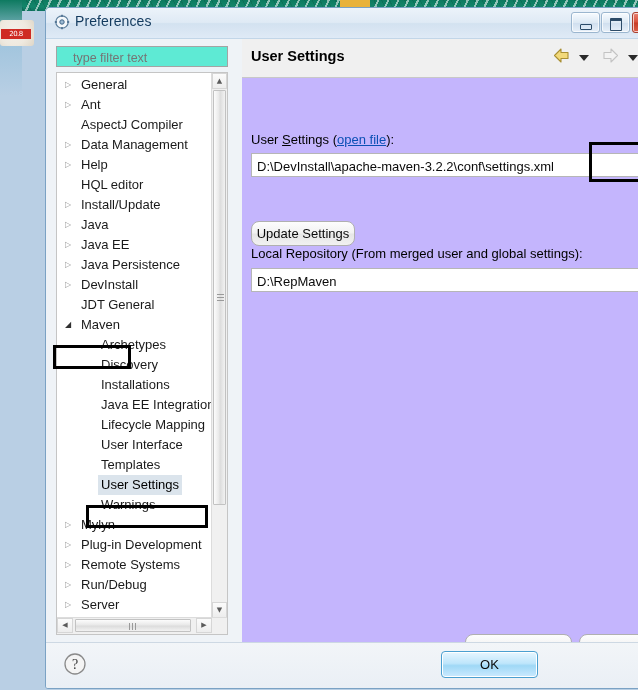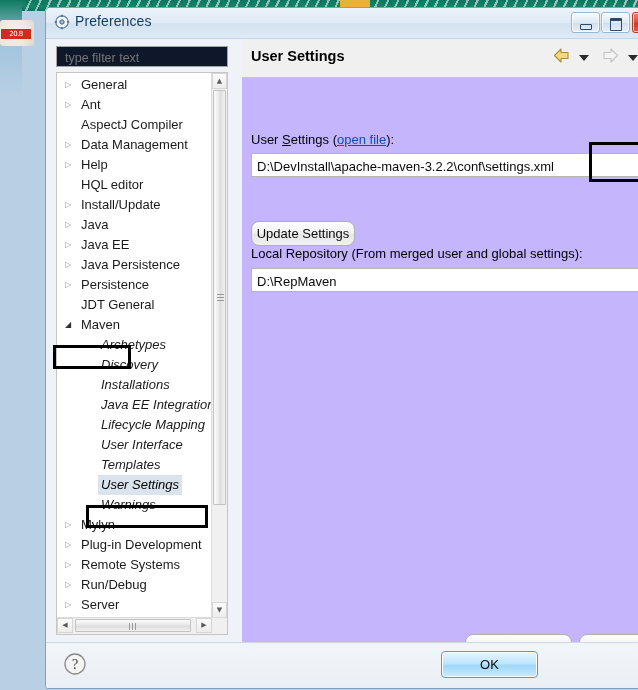--- a/index.html
+++ b/index.html
@@ -112,25 +112,25 @@
   }
 
   
   #tree-pane {
     position: absolute; left: 8px; top: 5px;
     width: 180px; height: 592px;
   }
   #filter-box {
     position: absolute; left: 2px; top: 2px;
     width: 172px; height: 21px;
-    background: #0f172a;
+    background: #5eead4;
     border: 1px solid #a4a4a4;
     box-sizing: border-box;
     font-size: 12.5px; color: #6f6f6f;
-    padding: 2px 0 0 8px;
+    padding: 2px 0 0 16px;
     outline: none;
     font-family: "Liberation Sans", sans-serif;
   }
   #tree-outer {
     position: absolute; left: 2px; top: 28px;
     width: 172px; height: 563px;
     background: #fff;
     border: 1px solid #c5c5c5;
     box-sizing: border-box;
     overflow: hidden;
@@ -149,21 +149,21 @@
     cursor: default;
   }
   .tnode .arrow {
     position: absolute; left: 8px; top: 0;
     width: 10px; height: 20px;
     color: #9a9a9a; font-size: 8px; line-height: 20px;
     font-family: "DejaVu Sans", sans-serif;
   }
   .tnode .arrow.open { color: #303030; }
   .tnode .lbl { position: absolute; left: 24px; top: 0; }
-  .tnode.lvl2 .lbl { left: 44px; font-style: italic; }
+  .tnode.lvl2 .lbl { left: 44px; }
   .tnode.sel .lbl {
     background: #dbe4ec;
     padding: 0 3px;
     margin-left: -3px;
     color: #000;
   }
   
   .annot {
     position: absolute;
     border: 3px solid #000;
@@ -402,21 +402,21 @@
             <div class="tnode">
               <span class="arrow">▷</span>
               <span class="lbl">Java EE</span>
             </div>
             <div class="tnode">
               <span class="arrow">▷</span>
               <span class="lbl">Java Persistence</span>
             </div>
             <div class="tnode">
               <span class="arrow">▷</span>
-              <span class="lbl">Persistence</span>
+              <span class="lbl">DevInstall</span>
             </div>
             <div class="tnode">
               <span class="lbl">JDT General</span>
             </div>
             <div class="tnode">
               <span class="arrow open">◢</span>
               <span class="lbl">Maven</span>
             </div>
             <div class="tnode lvl2">
               <span class="lbl">Archetypes</span>

